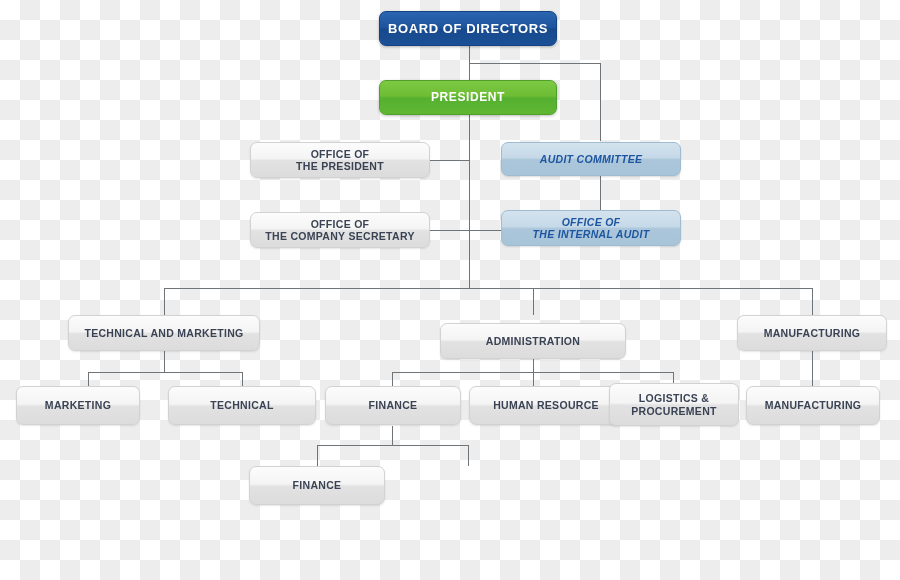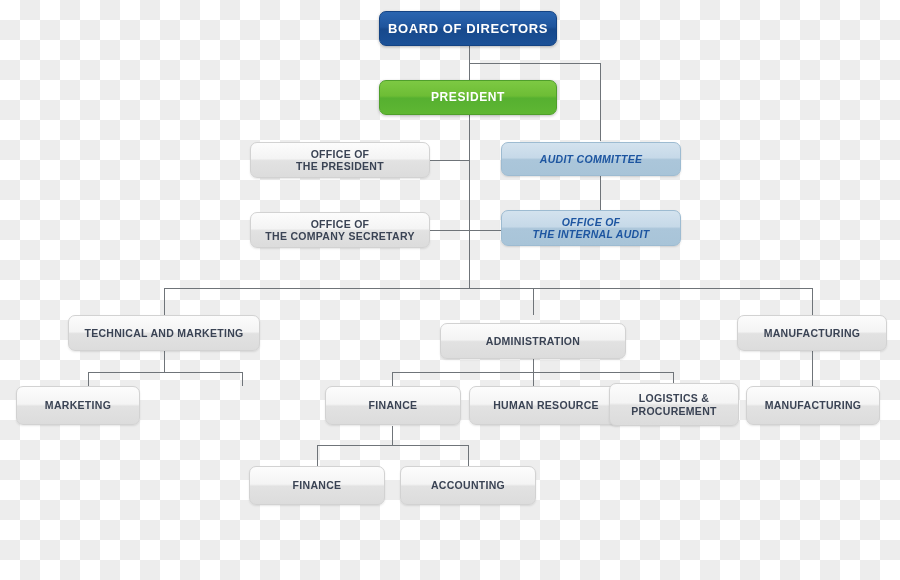--- a/index.html
+++ b/index.html
@@ -170,20 +170,23 @@
   </div>
 
   <div class="node grey" style="left:737px; top:315px; width:150px; height:36px;">
     <span class="cap">MANUFACTURING</span>
   </div>
 
   <div class="node grey" style="left:16px; top:386px; width:124px; height:39px;">
     <span class="cap">MARKETING</span>
   </div>
 
+  <div class="node grey" style="left:168px; top:386px; width:148px; height:39px;">
+    <span class="cap">TECHNICAL</span>
+  </div>
 
   <div class="node grey" style="left:325px; top:386px; width:136px; height:39px;">
     <span class="cap">FINANCE</span>
   </div>
 
   <div class="node grey" style="left:469px; top:386px; width:154px; height:39px;">
     <span class="cap">HUMAN RESOURCE</span>
   </div>
 
   <div class="node grey" style="left:609px; top:383px; width:130px; height:43px;">
@@ -192,17 +195,14 @@
   </div>
 
   <div class="node grey" style="left:746px; top:386px; width:134px; height:39px;">
     <span class="cap">MANUFACTURING</span>
   </div>
 
   <div class="node grey" style="left:249px; top:466px; width:136px; height:39px;">
     <span class="cap">FINANCE</span>
   </div>
 
-  <div class="node grey" style="left:400px; top:466px; width:136px; height:39px;">
-    <span class="cap">ACCOUNTING</span>
-  </div>
 
 </div>
 
 </body></html>

